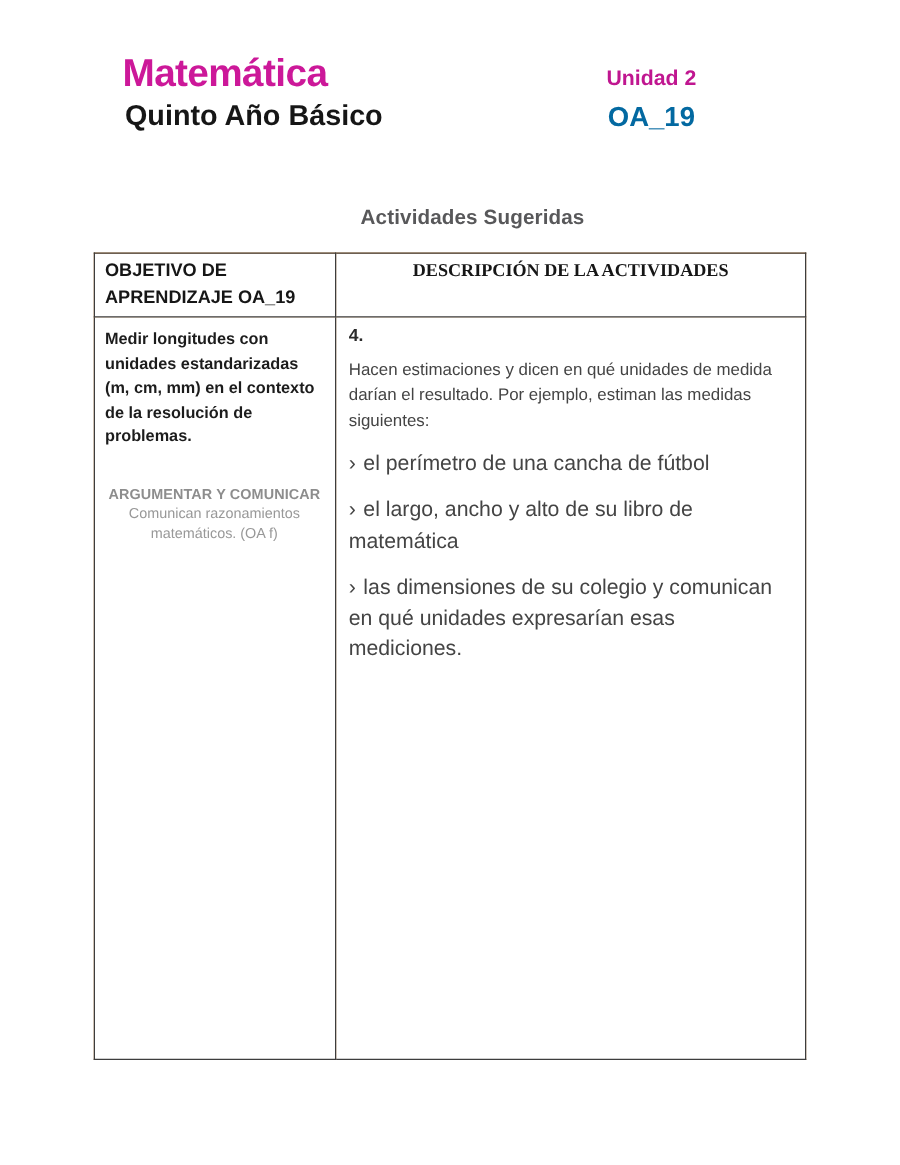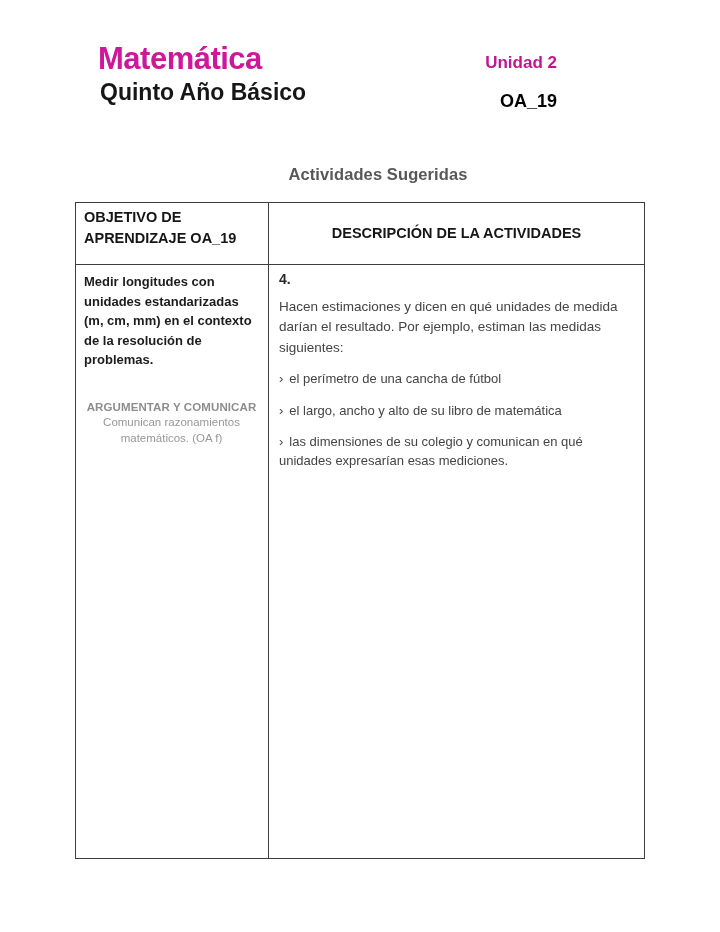--- a/index.html
+++ b/index.html
@@ -15,23 +15,23 @@
   
   .doc-header-left { position: absolute; left: 98px; top: 42px; }
   .subject-title {
     font-size: 31px; font-weight: bold; color: #CC1899;
     letter-spacing: -0.5px; line-height: 1.1;
   }
   .grade-subtitle {
     font-size: 23px; font-weight: bold; color: #161616;
     margin-top: 3px; margin-left: 2px; line-height: 1.15;
   }
-  .doc-header-right { position: absolute; right: 87px; top: 53px; text-align: right; }
+  .doc-header-right { position: absolute; right: 87px; top: 53px; text-align: center; }
   .unit-label { font-size: 17px; font-weight: bold; color: #C01690; line-height: 1.2; }
-  .oa-label   { font-size: 18px; font-weight: bold; color: #000000; margin-top: 18px; line-height: 1.2; }
+  .oa-label   { font-size: 22px; font-weight: bold; color: #0369a1; margin-top: 8px; line-height: 1.2; }
 
   
   .page-title {
     position: absolute; top: 165px; left: 18px; width: 720px;
     text-align: center; font-size: 16.5px; font-weight: bold;
     color: #58585A; letter-spacing: 0.1px;
   }
 
   
   table.activities-table {
@@ -41,41 +41,41 @@
   .activities-table col.c1 { width: 193px; }
   .activities-table th, .activities-table td {
     border: 1.5px solid #3D3D3D; vertical-align: top; background: #fff;
   }
   th.th-objective {
     height: 46px; text-align: left; font-size: 14.5px; font-weight: bold;
     color: #161616; padding: 4px 8px; line-height: 1.45;
   }
   th.th-description {
     font-size: 14.5px; font-weight: bold;
-    color: #161616; padding: 20px 8px; line-height: 1.45;
+    color: #161616; padding: 4px 8px; line-height: 1.45; font-family: Liberation Serif, serif;
   }
   td.td-objective { height: 594px; padding: 7px 9px 8px 8px; }
   td.td-description { padding: 6px 12px 8px 10px; }
 
   .objective-text {
     font-size: 13px; font-weight: bold; color: #1c1c1c; line-height: 1.5;
   }
   .skill-block { margin-top: 30px; text-align: center; }
   .skill-title {
     font-size: 11.5px; font-weight: bold; color: #8D8D8D;
     line-height: 1.3; letter-spacing: 0.1px;
   }
   .skill-detail { font-size: 11.5px; color: #989898; line-height: 1.32; margin-top: 1px; }
 
   .activity-number { font-size: 14px; font-weight: bold; color: #2b2b2b; }
   .activity-intro {
     margin-top: 10px; font-size: 13.5px; color: #444444; line-height: 1.5;
   }
   .bullet-item {
-    margin-top: 12.5px; font-size: 13px; color: #444444; line-height: 1.45;
+    margin-top: 12.5px; font-size: 17px; color: #444444; line-height: 1.45;
   }
   .bullet-glyph { margin-right: 6px; }
 </style>
 </head>
 <body>
 
 <div class="page">
 
   <div class="doc-header-left">
     <div class="subject-title">Matemática</div>

